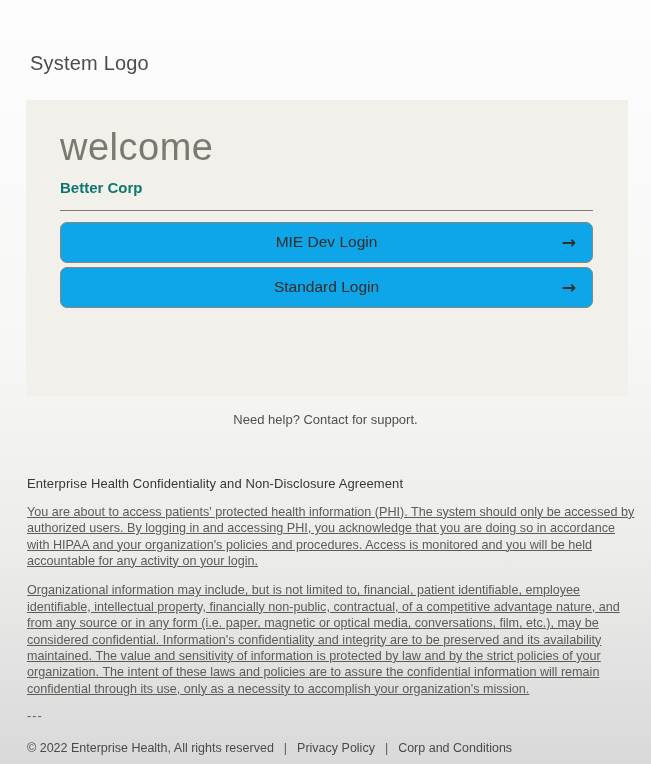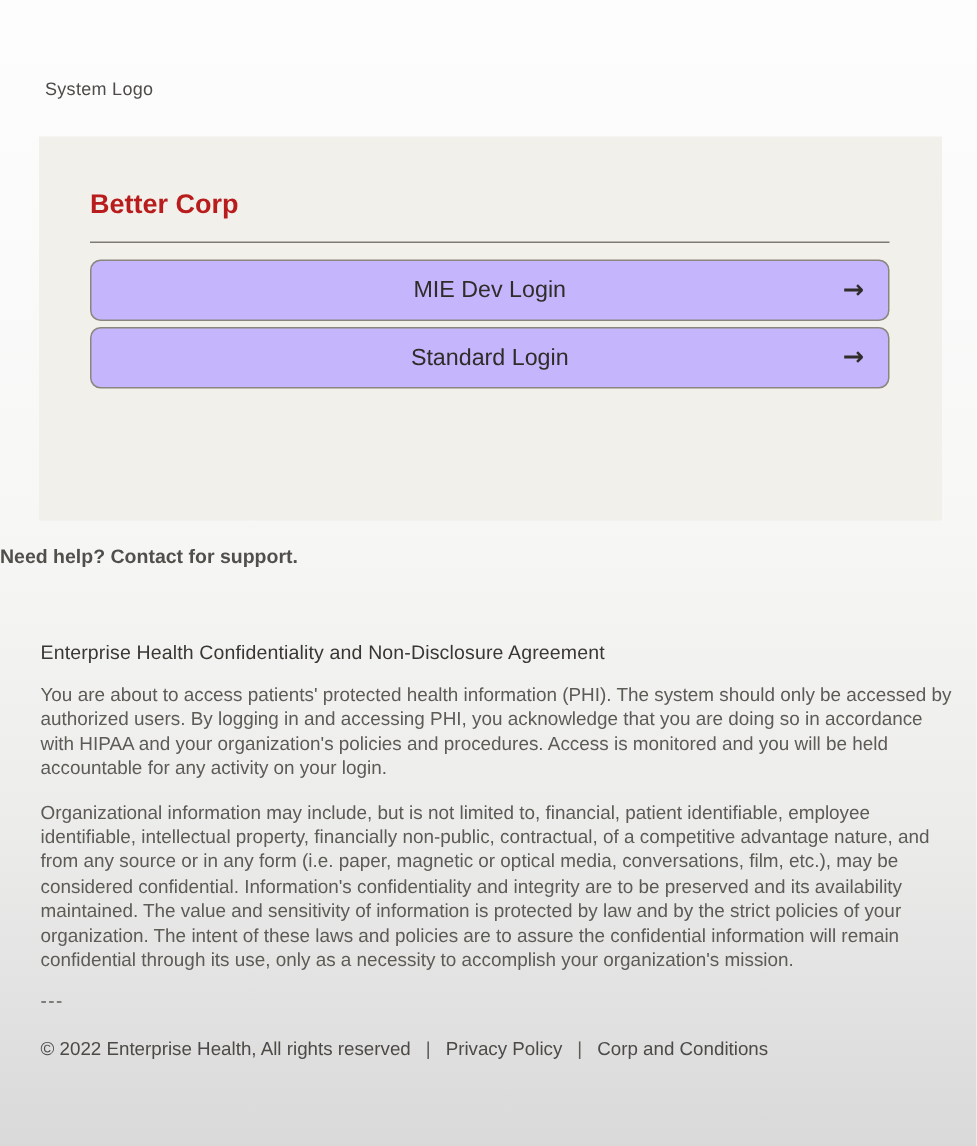--- a/index.html
+++ b/index.html
@@ -7,95 +7,95 @@
     width: 651px; height: 764px;
     font-family: "Liberation Sans", sans-serif;
     overflow: hidden;
   }
   body {
     background: linear-gradient(180deg, #fdfdfd 0%, #f7f7f6 45%, #ececeb 72%, #d9d9d9 100%);
     position: relative;
   }
   .logo {
     padding: 52px 0 0 30px;
-    font-size: 12px;
+    font-size: 20px;
     color: #4e4c48;
     letter-spacing: 0.2px;
   }
   .panel {
     margin: 25px 23px 0 26px;
     background: #f1f0eb;
     padding: 26px 35px 88px 34px;
   }
   .welcome-title {
     font-size: 38px;
     font-weight: 300;
     color: #7d796f;
     letter-spacing: 0.5px;
     line-height: 1.15;
   }
   .org-name {
     margin-top: 9px;
-    font-size: 18px;
+    font-size: 15px;
     font-weight: bold;
-    color: #b91c1c;
+    color: #0f766e;
   }
   .rule {
     margin-top: 14px;
     border: none;
     border-top: 1.5px solid #7f7b74;
   }
   .login-btn {
     position: relative;
     display: block;
     width: 100%;
     height: 41px;
     margin-top: 11px;
-    background: #c4b5fd;
+    background: #0ea5e9;
     border: 1.5px solid #8a867e;
     border-radius: 7px;
     font-family: "Liberation Sans", sans-serif;
     font-size: 15.5px;
     color: #2f2d29;
     cursor: pointer;
   }
   .login-btn + .login-btn { margin-top: 4px; }
   .arrow {
     position: absolute;
     right: 16px;
     top: 50%;
     transform: translateY(-52%);
     font-size: 17px;
     font-weight: bold;
     color: #2f2d29;
     font-family: "DejaVu Sans", sans-serif;
   }
   .help-text {
     margin-top: 16px;
-    text-align: left;
+    text-align: center;
     font-size: 13px;
     color: #514f4b;
-    font-weight: bold;
   }
   .agreement {
     margin: 49px 20px 0 27px;
     width: 610px;
   }
   .agreement h2 {
     font-size: 13px;
     font-weight: normal;
     color: #3a3733;
     letter-spacing: 0.1px;
     margin-top: 40px;
   }
   .agreement p {
     margin-top: 13px;
     font-size: 12.6px;
     line-height: 16.4px;
     color: #5d5b56;
+    text-decoration: underline;
   }
   .divider-dashes {
     margin: 12px 0 0 27px;
     font-size: 12.6px;
     color: #5d5b56;
     letter-spacing: 1px;
   }
   .footer {
     margin: 18px 0 0 27px;
     font-size: 12.5px;
@@ -106,20 +106,21 @@
     color: #4c4a46;
     cursor: pointer;
   }
 </style>
 </head>
 <body>
 
 <div class="logo">System Logo</div>
 
 <div class="panel">
+  <div class="welcome-title">welcome</div>
   <div class="org-name">Better Corp</div>
   <hr class="rule">
 
   <button class="login-btn">
     <span>MIE Dev Login</span>
     <span class="arrow">→</span>
   </button>
 
   <button class="login-btn">
     <span>Standard Login</span>

